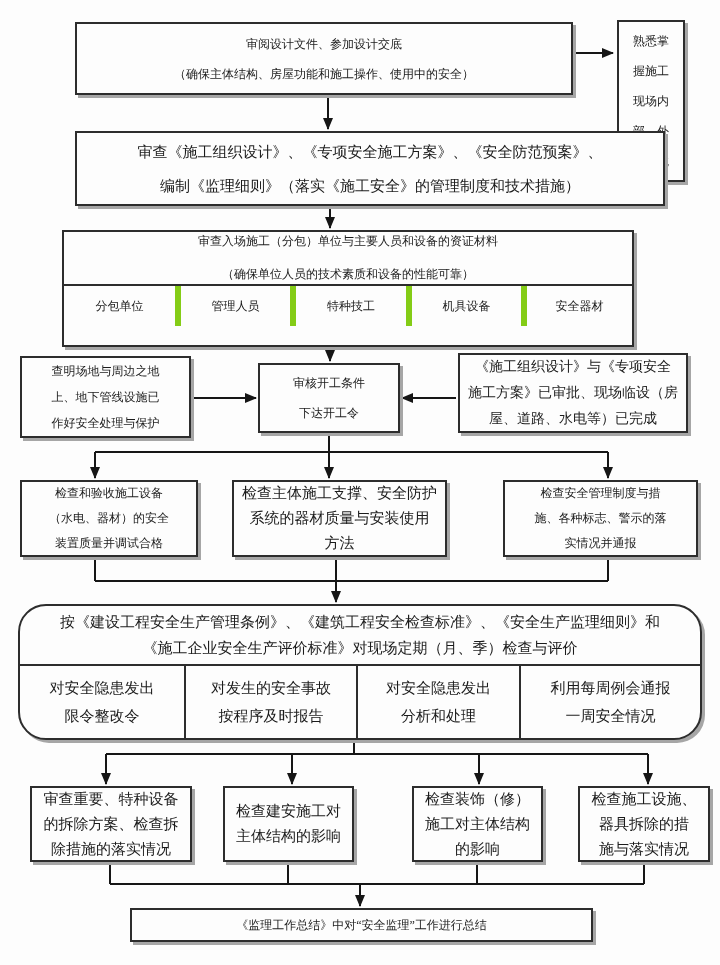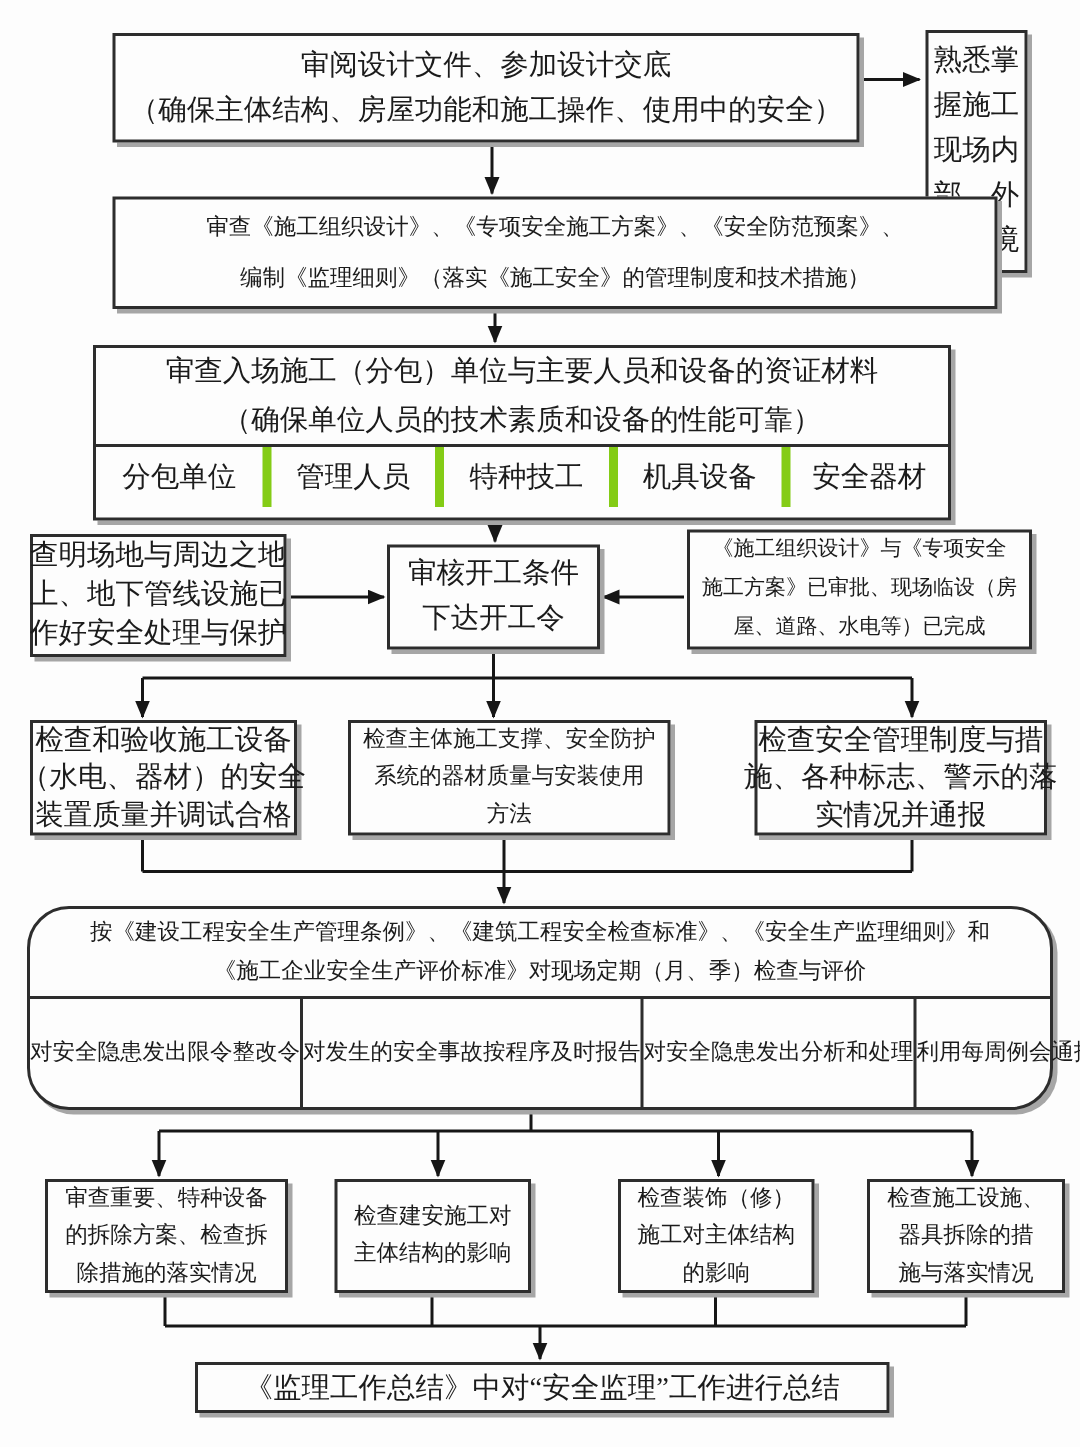--- a/index.html
+++ b/index.html
@@ -8,43 +8,43 @@
     font-family:"Liberation Serif","DejaVu Serif",serif;color:#1b1b1b;
   }
   .connectors{position:absolute;left:0;top:0;pointer-events:none;}
   .connectors path{stroke:#161616;stroke-width:2;fill:none;}
   .box{
     position:absolute;box-sizing:border-box;border:2px solid #2d2d2d;background:#fdfdfd;
     box-shadow:3px 3px 0 #a6a6a6;display:flex;flex-direction:column;
     justify-content:center;align-items:center;text-align:center;
   }
   .line{white-space:nowrap;}
-  .fs16{font-size:19px;} .fs15{font-size:15px;} .fs14{font-size:14px;}
+  .fs16{font-size:12px;} .fs15{font-size:15px;} .fs14{font-size:14px;}
   .lh34 .line{line-height:34px;} .lh33 .line{line-height:33px;} .lh30 .line{line-height:30px;}
   .lh26 .line{line-height:26px;} .lh25 .line{line-height:25px;} .lh28 .line{line-height:28px;}
   
   .b1 {left:75px;  top:22px;  width:498px; height:73px;}
   .bR {left:617px; top:20px;  width:68px;  height:162px;}
   .b2 {left:75px;  top:131px; width:590px; height:75px;}
   .b3 {left:62px;  top:230px; width:572px; height:117px; padding:0; display:block;}
-  .b3h{box-sizing:border-box;height:66px;border-bottom:2px solid #2d2d2d;display:flex;flex-direction:column;justify-content:center;align-items:center;}
+  .b3h{box-sizing:border-box;height:54px;border-bottom:2px solid #2d2d2d;display:flex;flex-direction:column;justify-content:center;align-items:center;}
   .b3r{display:flex;height:40px;}
   .b3r .cell{box-sizing:border-box;flex:0 0 111px;display:flex;align-items:center;justify-content:center;border-left:6px solid #84cc16;}
   .b3r .cell:first-child{border-left:none;}
   .b3r .c2{flex-basis:115px;} .b3r .c3{flex-basis:116px;} .b3r .c4{flex-basis:115px;} .b3r .c5{flex:1 1 auto;}
   .b4l{left:20px;  top:356px; width:171px; height:82px;}
   .b4c{left:258px; top:363px; width:142px; height:70px;}
   .b4r{left:458px; top:353px; width:230px; height:80px;}
   .b5l{left:20px;  top:480px; width:178px; height:77px;}
   .b5c{left:232px; top:480px; width:215px; height:77px;}
   .b5r{left:503px; top:480px; width:195px; height:77px;}
   .b6 {left:18px;  top:604px; width:684px; height:136px; padding:0; display:block;border-radius:28px;}
   .b6h{box-sizing:border-box;height:60px;border-bottom:2px solid #2d2d2d;display:flex;flex-direction:column;justify-content:center;align-items:center;}
   .b6r{display:flex;height:72px;}
-  .b6r .cell{box-sizing:border-box;flex:0 0 164px;display:flex;flex-direction:row;align-items:center;justify-content:center;border-left:2px solid #2d2d2d;}
+  .b6r .cell{box-sizing:border-box;flex:0 0 164px;display:flex;flex-direction:column;align-items:center;justify-content:center;border-left:2px solid #2d2d2d;}
   .b6r .cell:first-child{border-left:none;}
   .b6r .c2{flex-basis:172px;} .b6r .c3{flex-basis:163px;} .b6r .c4{flex:1 1 auto;}
   .b7a{left:30px;  top:786px; width:162px; height:76px;}
   .b7b{left:223px; top:786px; width:131px; height:76px;}
   .b7c{left:412px; top:786px; width:131px; height:76px;}
   .b7d{left:578px; top:786px; width:132px; height:76px;}
   .b8 {left:130px; top:908px; width:463px; height:34px;}
 </style>
 </head>
 <body>

